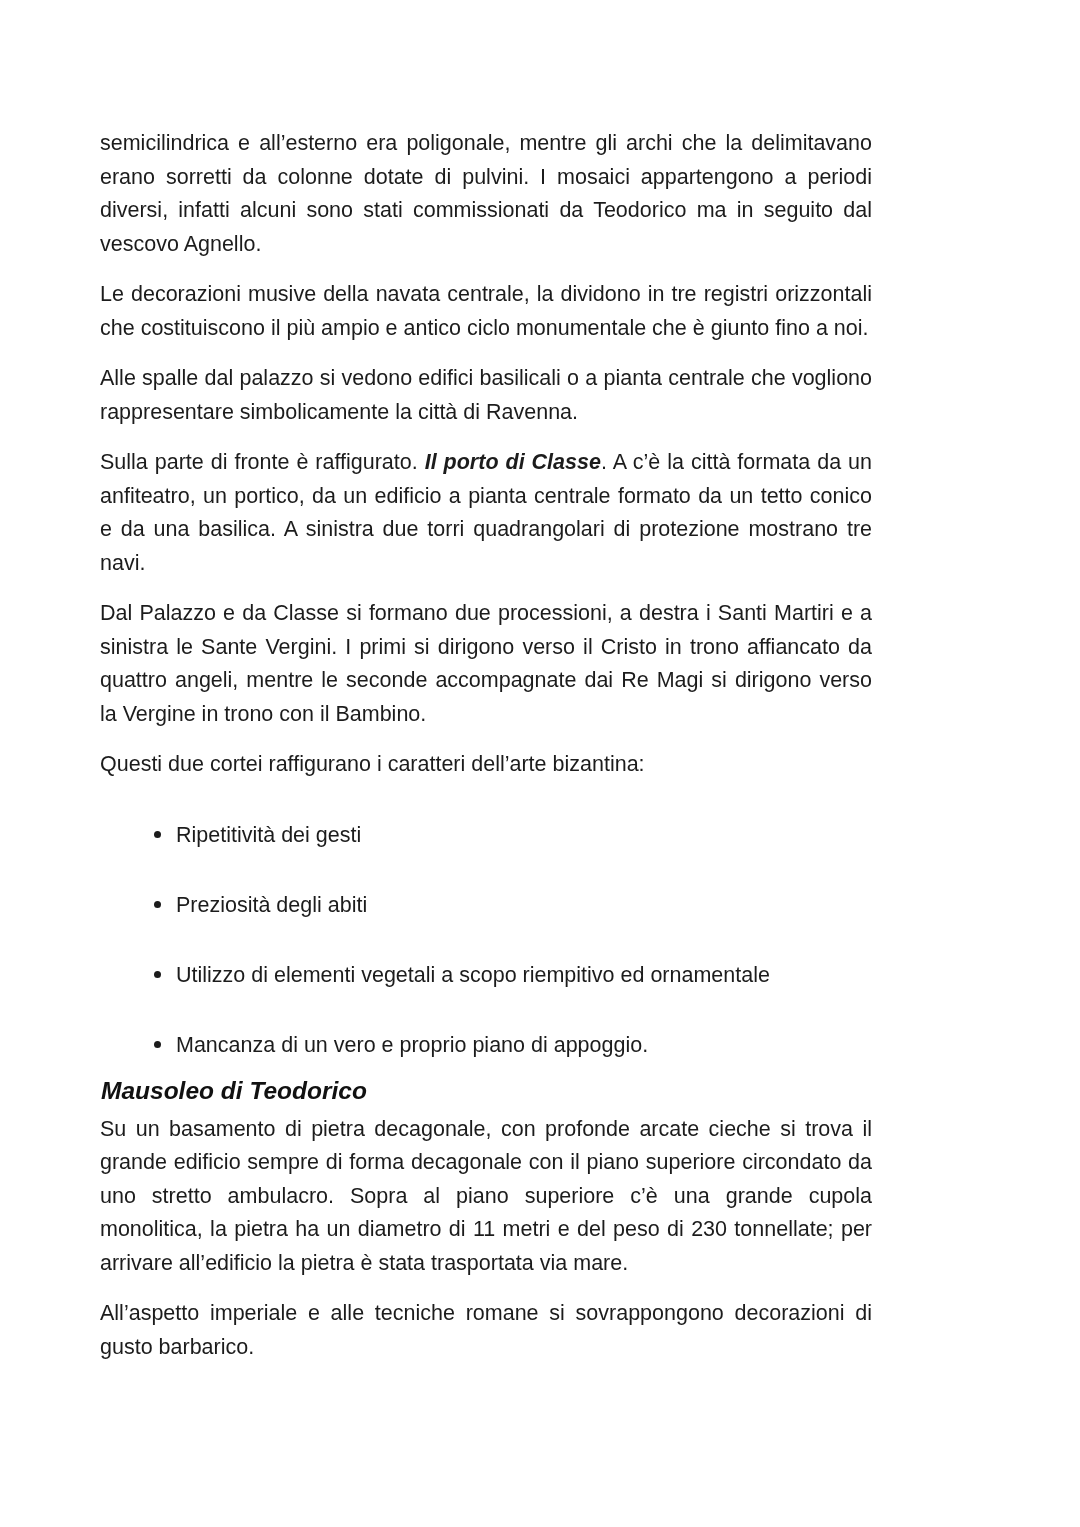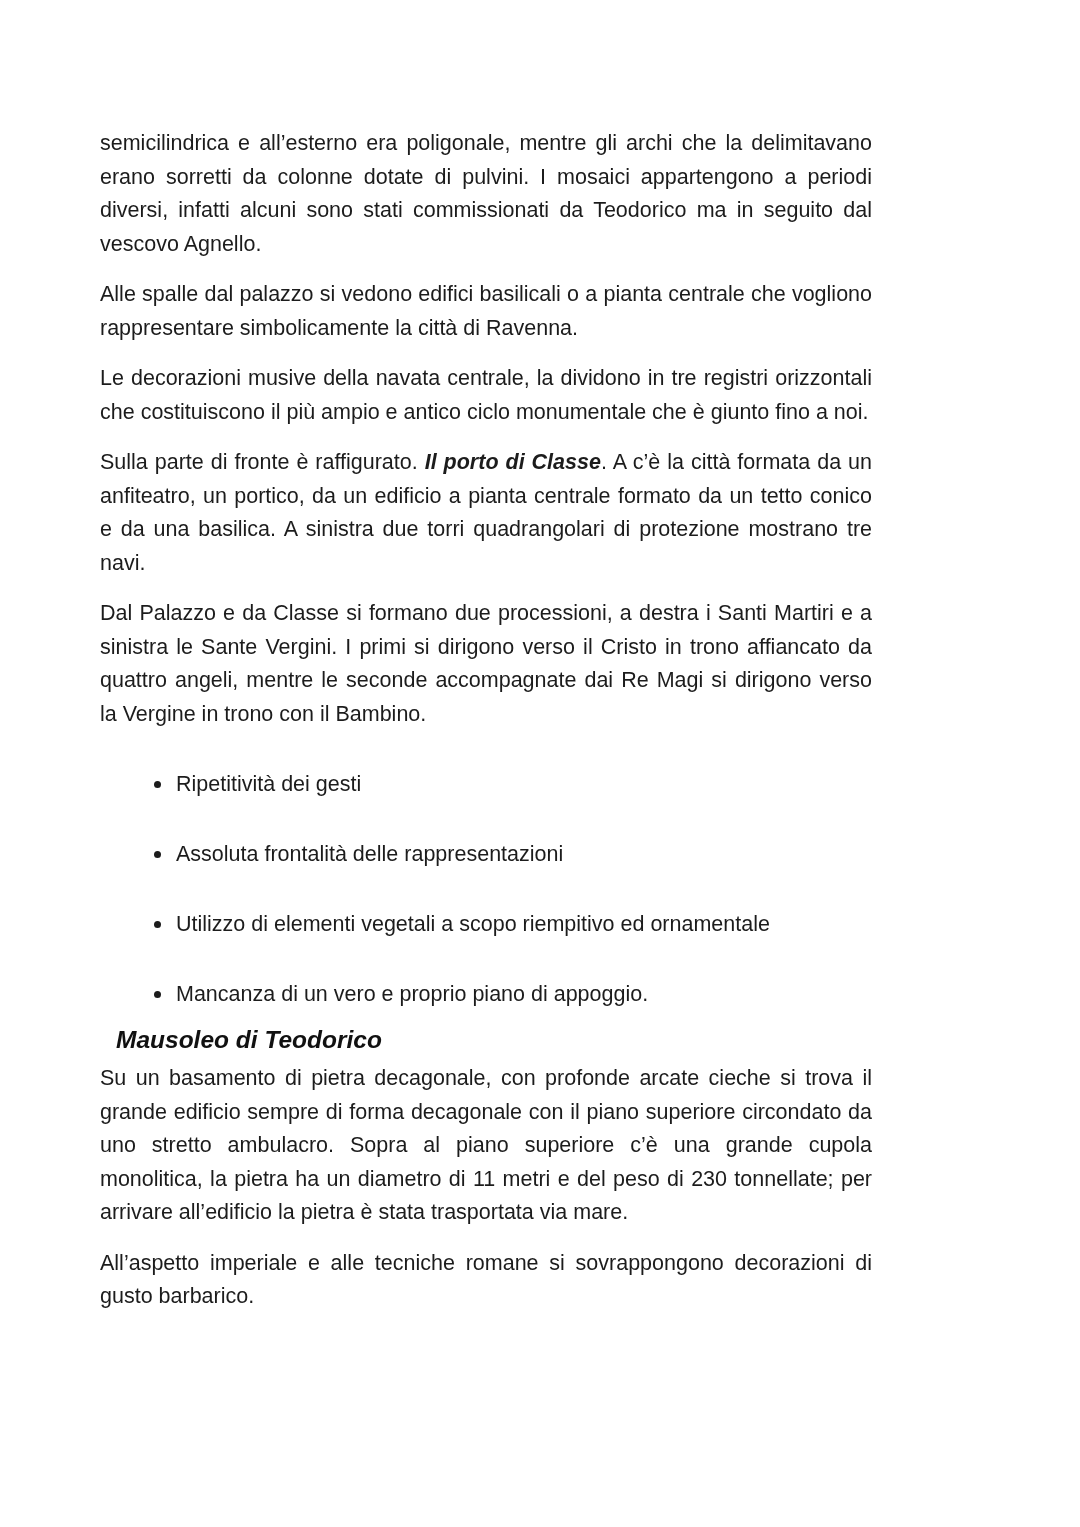--- a/index.html
+++ b/index.html
@@ -50,42 +50,43 @@
     border-radius: 50%;
     background: #1c1c1c;
   }
   h2.doc-heading {
     font-family: "Liberation Sans", "DejaVu Sans", sans-serif;
     font-size: 24.5px;
     font-weight: bold;
     font-style: italic;
     color: #111111;
     line-height: 30px;
-    margin: 8px 0 7px 16px;
+    margin: 8px 0 7px 1px;
   }
 </style>
 </head>
 <body>
 
 <div class="page">
 
   <p>semicilindrica e all’esterno era poligonale, mentre gli archi che la delimitavano erano sorretti da colonne dotate di pulvini. I mosaici appartengono a periodi diversi, infatti alcuni sono stati commissionati da Teodorico ma in seguito dal vescovo Agnello.</p>
 
+  <p>Le decorazioni musive della navata centrale, la dividono in tre registri orizzontali che costituiscono il più ampio e antico ciclo monumentale che è giunto fino a noi.</p>
+
   <p>Alle spalle dal palazzo si vedono edifici basilicali o a pianta centrale che vogliono rappresentare simbolicamente la città di Ravenna.</p>
-
-  <p>Le decorazioni musive della navata centrale, la dividono in tre registri orizzontali che costituiscono il più ampio e antico ciclo monumentale che è giunto fino a noi.</p>
 
   <p><span>Sulla parte di fronte è raffigurato. </span><span class="italic">Il porto di Classe</span><span>. A c’è la città formata da un anfiteatro, un portico, da un edificio a pianta centrale formato da un tetto conico e da una basilica. A sinistra due torri quadrangolari di protezione mostrano tre navi.</span></p>
 
   <p>Dal Palazzo e da Classe si formano due processioni, a destra i Santi Martiri e a sinistra le Sante Vergini. I primi si dirigono verso il Cristo in trono affiancato da quattro angeli, mentre le seconde accompagnate dai Re Magi si dirigono verso la Vergine in trono con il Bambino.</p>
 
+  <p>Questi due cortei raffigurano i caratteri dell’arte bizantina:</p>
 
   <ul class="bullets">
     <li>Ripetitività dei gesti</li>
-    <li>Assoluta frontalità delle rappresentazioni</li>
+    <li>Preziosità degli abiti</li>
     <li>Utilizzo di elementi vegetali a scopo riempitivo ed ornamentale</li>
     <li>Mancanza di un vero e proprio piano di appoggio.</li>
   </ul>
 
   <h2 class="doc-heading">Mausoleo di Teodorico</h2>
 
   <p>Su un basamento di pietra decagonale, con profonde arcate cieche si trova il grande edificio sempre di forma decagonale con il piano superiore circondato da uno stretto ambulacro. Sopra al piano superiore c’è una grande cupola monolitica, la pietra ha un diametro di 11 metri e del peso di 230 tonnellate; per arrivare all’edificio la pietra è stata trasportata via mare.</p>
 
   <p>All’aspetto imperiale e alle tecniche romane si sovrappongono decorazioni di gusto barbarico.</p>
 

